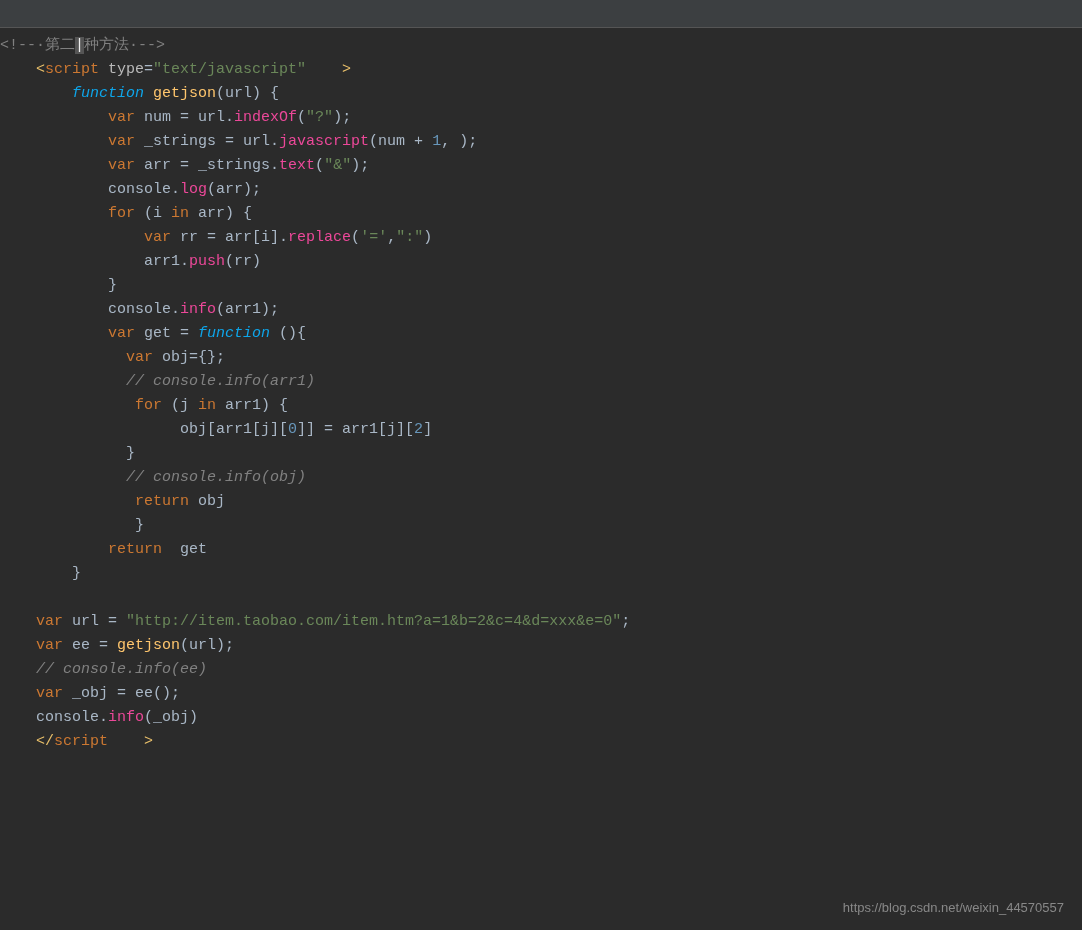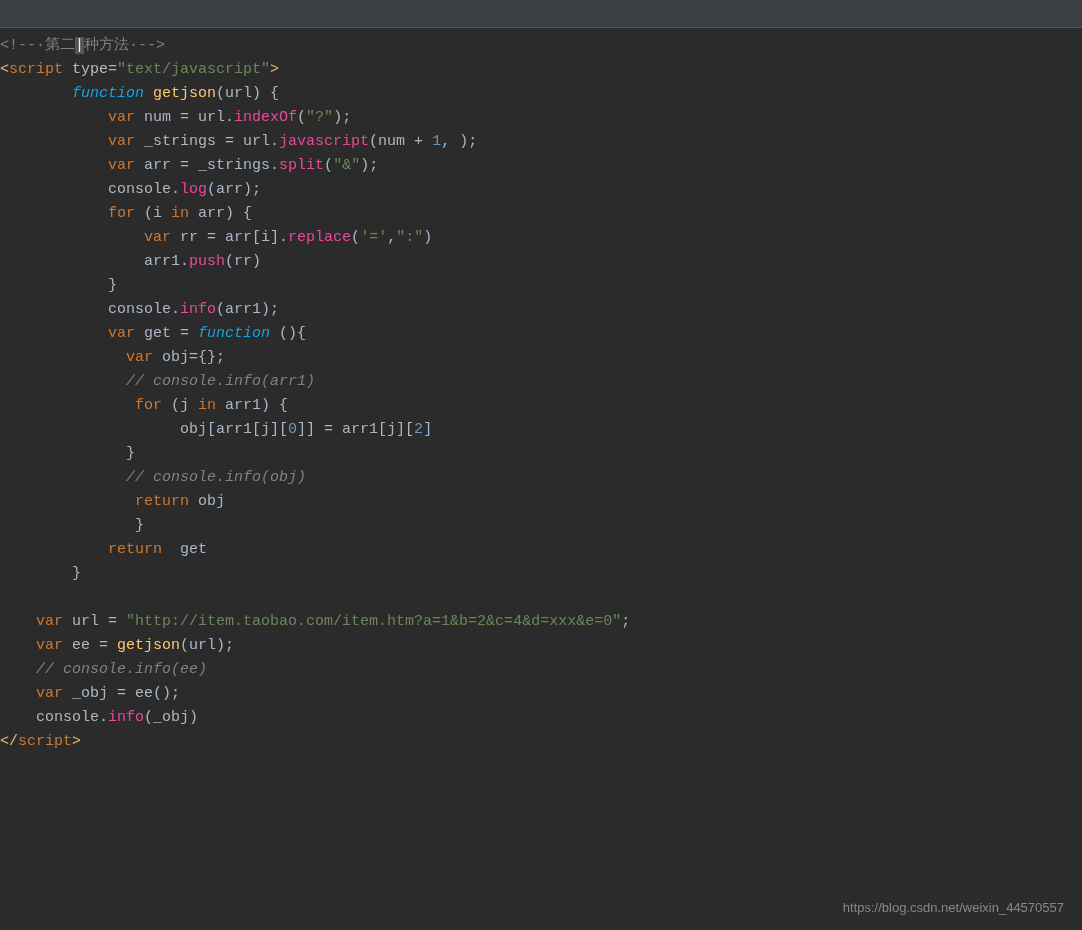--- a/index.html
+++ b/index.html
@@ -45,21 +45,21 @@
       font-size: 15px;
     }
 
     
     .kw    { color: #cc7832; }         
     .kw2   { color: #0ea5e9; font-style: italic; } 
     .fn    { color: #ffc66d; }         
     .str   { color: #6a8759; }         
     .num   { color: #6897bb; }         
     .cmt   { color: #808080; font-style: italic; } 
-    .tag   { color: #e8bf6a; }         
+    .tag   { color: #e8bf6a; margin-left: 36px; }         
     .attr  { color: #bababa; }         
     .attrv { color: #6a8759; }         
     .punct { color: #a9b7c6; }         
     .plain { color: #a9b7c6; }         
     .method{ color: #ec4899; }         
     .tag-close { color: #cc7832; }
     .html-comment { color: #808080; }
     .watermark {
       position: fixed;
       bottom: 12px;
@@ -75,21 +75,21 @@
 <div class="code-container">
   <div class="header-bar">
     <span id="header-text"></span>
   </div>
   <div class="code-area" id="code-lines">
   <div class="line"><span class="line-code"><span class="html-comment">&lt;!--·第二<span style="background:#555;color:#eee;">|</span>种方法·--&gt;</span></span></div>
       <div class="line"><span class="line-code"><span class="tag">&lt;<span class="tag-close">script</span></span> <span class="attr">type</span><span class="punct">=</span><span class="attrv">"text/javascript"</span><span class="tag">&gt;</span></span></div>
       <div class="line"><span class="line-code">        <span class="kw2">function</span> <span class="fn">getjson</span><span class="plain">(url) {</span></span></div>
       <div class="line"><span class="line-code">            <span class="kw">var</span> <span class="plain">num = url.</span><span class="method">indexOf</span><span class="plain">(</span><span class="str">"?"</span><span class="plain">);</span></span></div>
       <div class="line"><span class="line-code">            <span class="kw">var</span> <span class="plain">_strings = url.</span><span class="method">javascript</span><span class="plain">(num + </span><span class="num">1</span><span class="plain">, );</span></span></div>
-      <div class="line"><span class="line-code">            <span class="kw">var</span> <span class="plain">arr = _strings.</span><span class="method">split</span><span class="plain">(</span><span class="str">"&amp;"</span><span class="plain">);</span></span></div>
+      <div class="line"><span class="line-code">            <span class="kw">var</span> <span class="plain">arr = _strings.</span><span class="method">text</span><span class="plain">(</span><span class="str">"&amp;"</span><span class="plain">);</span></span></div>
       <div class="line"><span class="line-code">            <span class="plain">console.</span><span class="method">log</span><span class="plain">(arr);</span></span></div>
       <div class="line"><span class="line-code">            <span class="kw">for</span> <span class="plain">(i </span><span class="kw">in</span><span class="plain"> arr) {</span></span></div>
       <div class="line"><span class="line-code">                <span class="kw">var</span> <span class="plain">rr = arr[i].</span><span class="method">replace</span><span class="plain">(</span><span class="str">'='</span><span class="plain">,</span><span class="str">":"</span><span class="plain">)</span></span></div>
       <div class="line"><span class="line-code">                <span class="plain">arr1.</span><span class="method">push</span><span class="plain">(rr)</span></span></div>
       <div class="line"><span class="line-code">            <span class="plain">}</span></span></div>
       <div class="line"><span class="line-code">            <span class="plain">console.</span><span class="method">info</span><span class="plain">(arr1);</span></span></div>
       <div class="line"><span class="line-code">            <span class="kw">var</span> <span class="plain">get = </span><span class="kw2">function</span><span class="plain"> (){</span></span></div>
       <div class="line"><span class="line-code">              <span class="kw">var</span> <span class="plain">obj={};</span></span></div>
       <div class="line"><span class="line-code">              <span class="cmt">// console.info(arr1)</span></span></div>
       <div class="line"><span class="line-code">               <span class="kw">for</span> <span class="plain">(j </span><span class="kw">in</span><span class="plain"> arr1) {</span></span></div>

